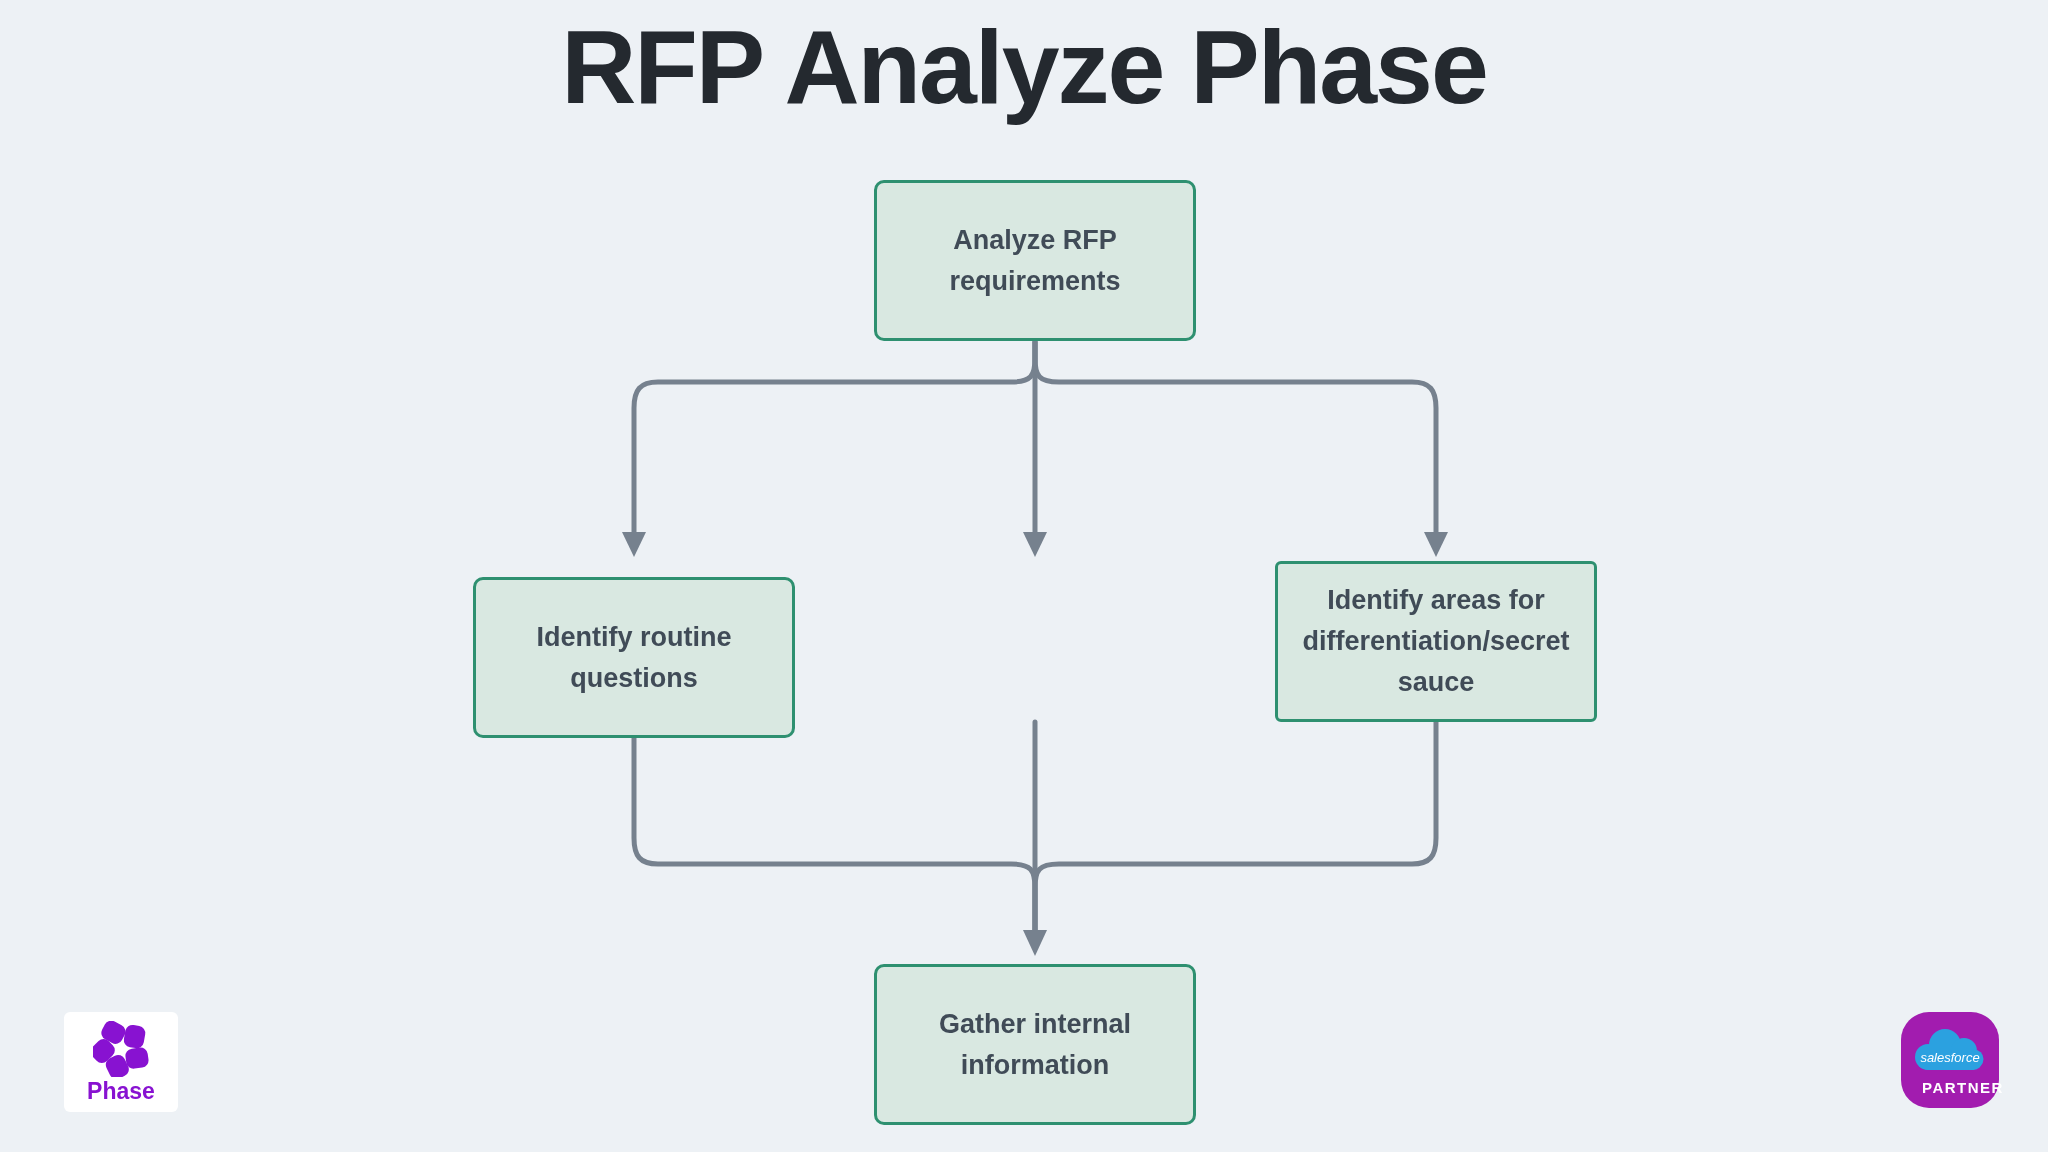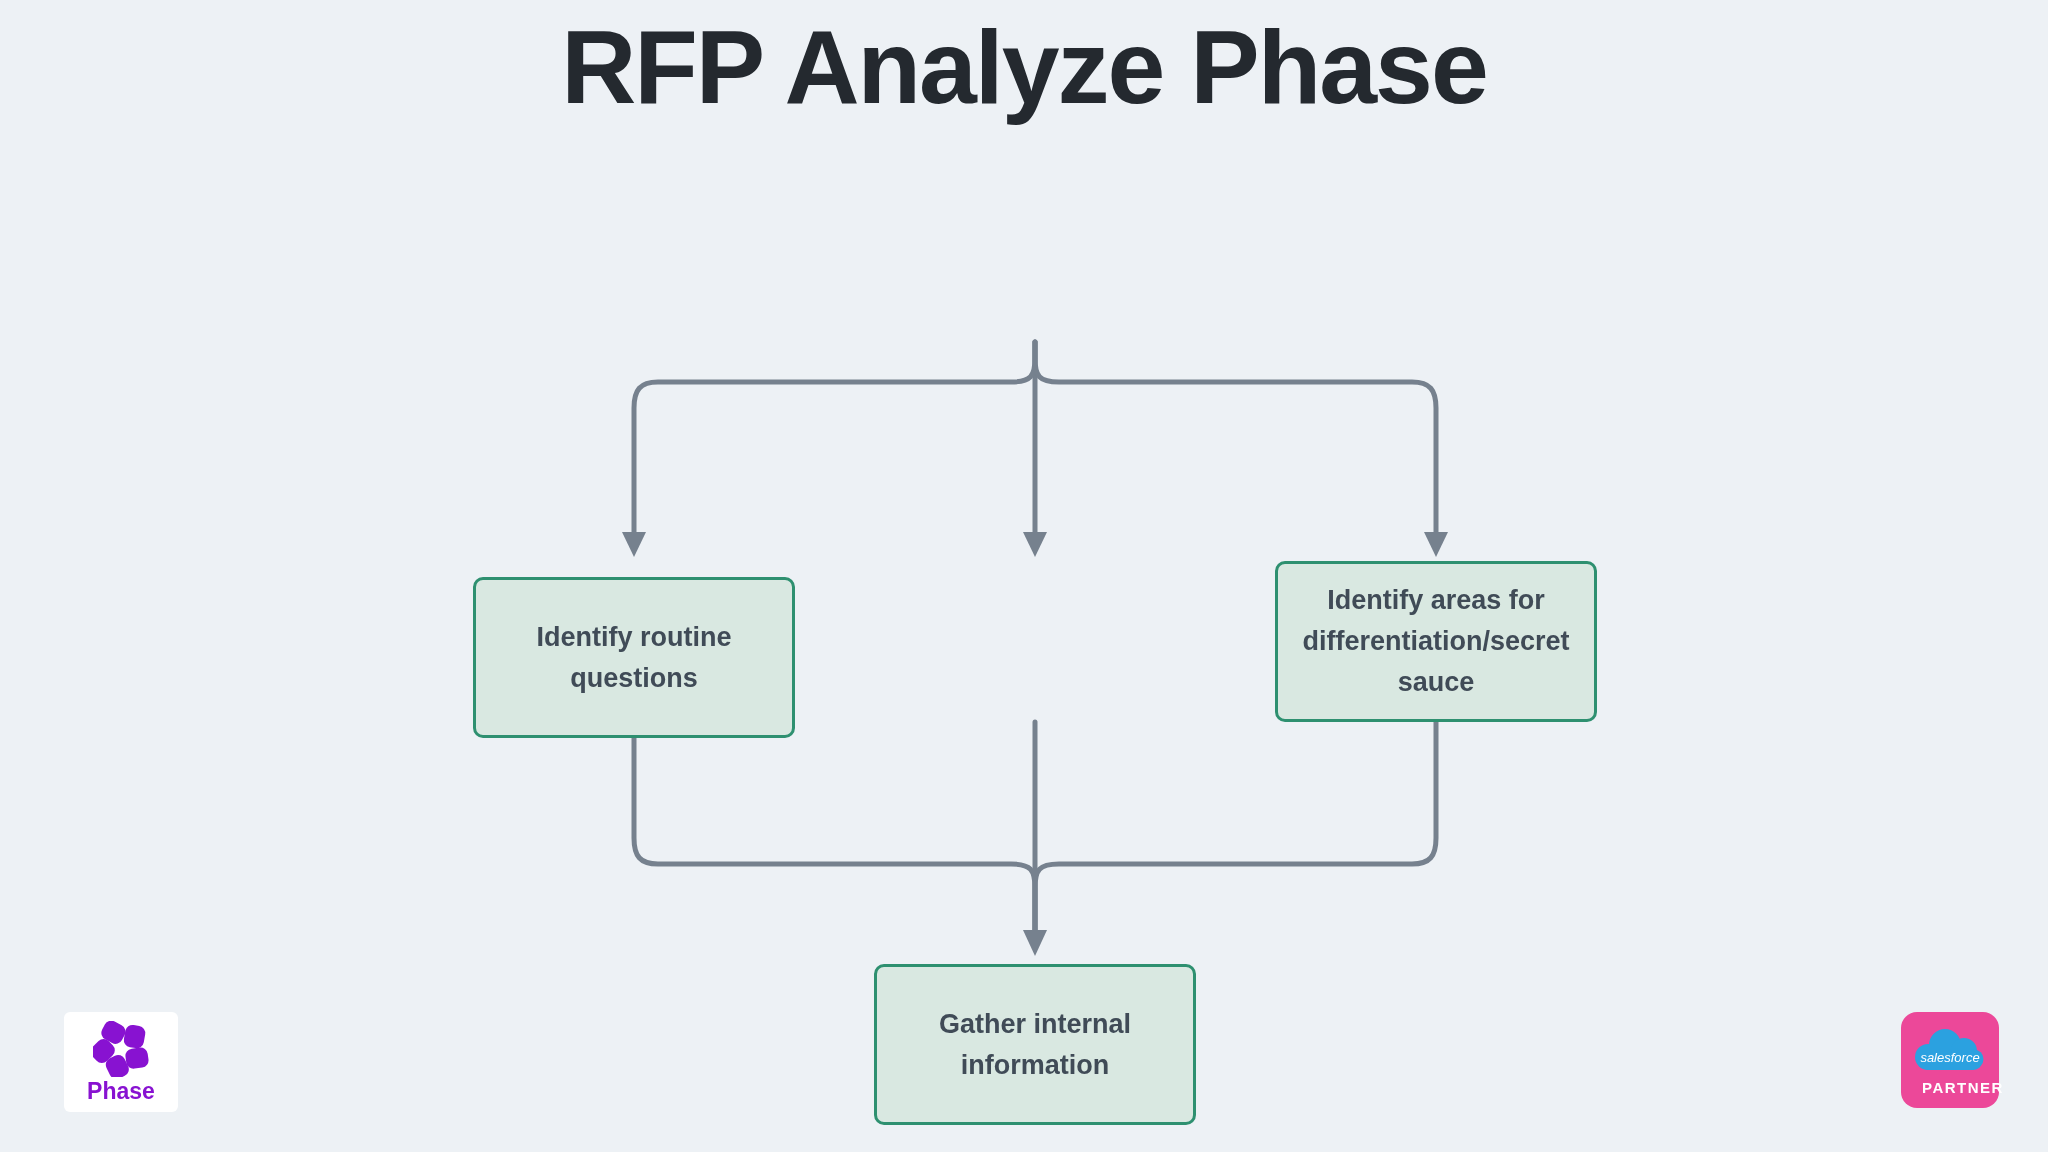--- a/index.html
+++ b/index.html
@@ -48,21 +48,21 @@
     background: #d9e8e1;
     border: 3.5px solid #2e9070;
   }
   .node.orange {
     background: #fae6d4;
     border: 3.5px solid #dd8742;
   }
   #node-analyze { left: 874px; top: 180px; }
   #node-routine { left: 473px; top: 561px; margin-top: 16px; }
   #node-pm      { left: 874px; top: 561px; }
-  #node-diff    { left: 1275px; top: 561px; padding: 8px 6px; }
+  #node-diff    { left: 1275px; top: 561px; padding: 8px 6px; border-radius: 6px; }
   #node-gather  { left: 874px; top: 964px; }
 
   #connector-layer {
     position: absolute;
     left: 0; top: 0;
     width: 2048px;
     height: 1152px;
     pointer-events: none;
   }
   #connector-layer path.edge {
@@ -96,22 +96,22 @@
     font-size: 23px;
     font-weight: 700;
     color: #8812d1;
     line-height: 24px;
   }
   #sf-badge {
     left: 1901px;
     top: 1012px;
     width: 98px;
     height: 96px;
-    background: #ec4899;
-    border-radius: 16px;
+    background: #a21caf;
+    border-radius: 28px;
     gap: 1px;
   }
   #sf-badge .partner-label {
     font-size: 15px;
     font-weight: 700;
     letter-spacing: 1.5px;
     color: #ffffff;
     line-height: 18px;
     margin-left: 26px;
   }
@@ -137,20 +137,24 @@
     <polygon class="head" points="622,532 646,532 634,557" fill="#76818e"></polygon>
     <polygon class="head" points="1023,532 1047,532 1035,557" fill="#76818e"></polygon>
     <polygon class="head" points="1424,532 1448,532 1436,557" fill="#76818e"></polygon>
 
     <path class="edge" d="M 634 722 L 634 838 C 634 856 640 864 658 864 L 1011 864 C 1031 864 1035 870 1035 888 L 1035 930" stroke="#76818e"></path>
     <path class="edge" d="M 1436 722 L 1436 838 C 1436 856 1430 864 1412 864 L 1059 864 C 1039 864 1035 870 1035 888 L 1035 930" stroke="#76818e"></path>
     <path class="edge" d="M 1035 722 L 1035 930" stroke="#76818e"></path>
     <polygon class="head" points="1023,930 1047,930 1035,956" fill="#76818e"></polygon>
   </svg>
 
+  <div id="node-analyze" class="node green">
+    <span>Analyze RFP
+requirements</span>
+  </div>
 
   <div id="node-routine" class="node green">
     <span>Identify routine
 questions</span>
   </div>
 
 
   <div id="node-diff" class="node green">
     <span>Identify areas for
 differentiation/secret

